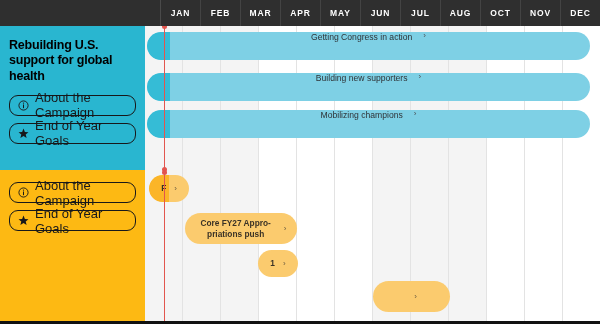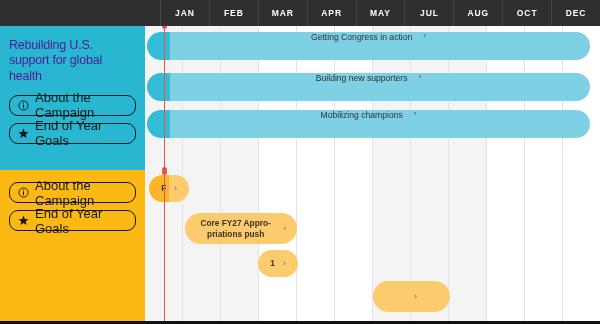--- a/index.html
+++ b/index.html
@@ -79,22 +79,22 @@
   .side-section {
     width: 145px;
     padding: 12px 9px 10px 9px;
     position: relative;
   }
   .side-section.teal { background: #29b6d0; height: 144px; }
   .side-section.amber { background: #fdb913; height: 152px; }
 
   .side-title {
     font-size: 12.5px;
-    font-weight: normal;
-    color: #4c1d95;
+    font-weight: bold;
+    color: #000000;
     line-height: 1.22;
     letter-spacing: -0.2px;
     margin-bottom: 11px;
   }
   .side-section.amber .side-title { margin-bottom: 14px; }
 
   .side-btn {
     height: 21px;
     border: 1.4px solid #17181a;
     border-radius: 9px;
@@ -233,23 +233,25 @@
   </div>
 
   <div class="month-header">
     <div class="month-header-spacer"></div>
     <div class="month-cells">
       <div class="month-cell">JAN</div>
       <div class="month-cell">FEB</div>
       <div class="month-cell">MAR</div>
       <div class="month-cell">APR</div>
       <div class="month-cell">MAY</div>
+      <div class="month-cell">JUN</div>
       <div class="month-cell">JUL</div>
       <div class="month-cell">AUG</div>
       <div class="month-cell">OCT</div>
+      <div class="month-cell">NOV</div>
       <div class="month-cell">DEC</div>
     </div>
   </div>
 
   <div class="sidebar">
 
     <div class="side-section teal">
       <div class="side-title">Rebuilding U.S. support for global health</div>
 
       <div class="side-btn">

